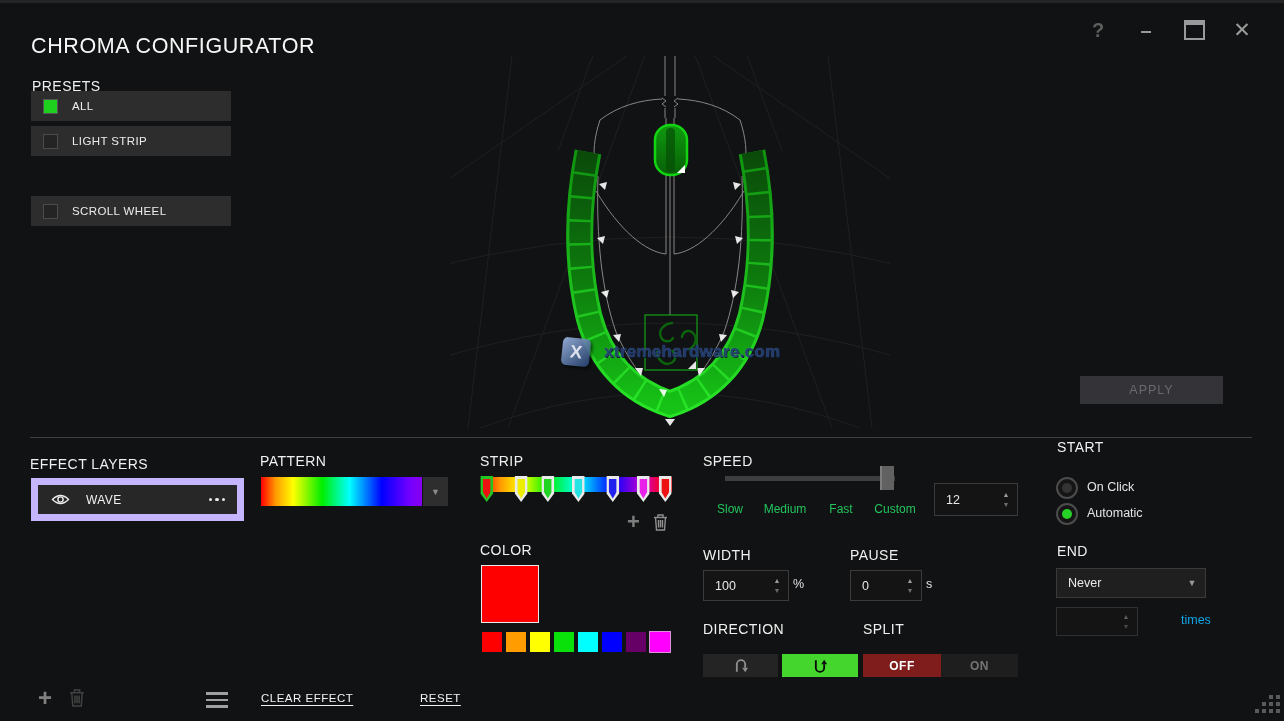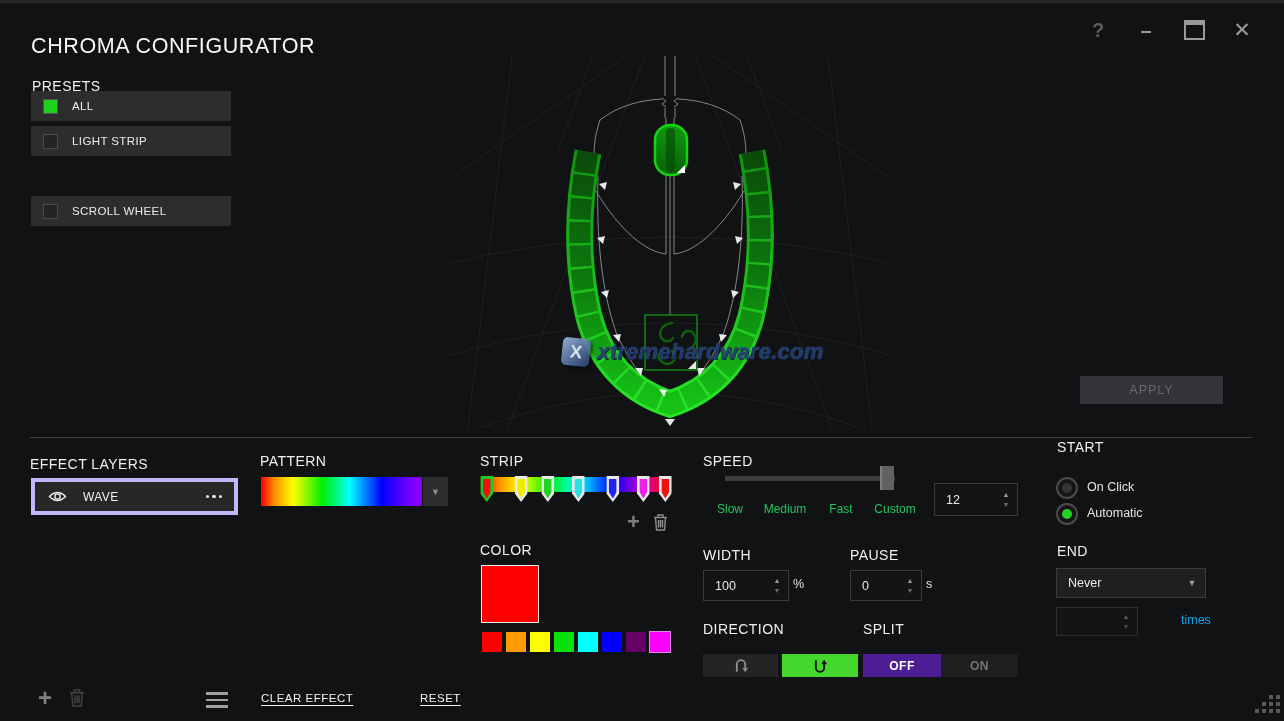--- a/index.html
+++ b/index.html
@@ -23,29 +23,29 @@
   .cbox{width:13px;height:13px;margin-left:12px;border:1px solid #4b4b4b;background:#242424;}
   .cbox.on{background:#1fd11f;border-color:#565656;}
   .preset-row span.t{margin-left:14px;font-size:11.5px;color:#ececec;letter-spacing:.4px;}
   
   .stage{position:absolute;left:450px;top:56px;width:440px;height:372px;}
   .wm{position:absolute;left:112px;top:282px;display:flex;align-items:center;opacity:.92;}
   .wm-x{width:28px;height:28px;background:linear-gradient(135deg,#9cb6e2,#3a5globe 60%,#24406e);
         background:linear-gradient(135deg,#9cb6e2,#24406e);border-radius:5px;transform:rotate(6deg);
         display:flex;align-items:center;justify-content:center;color:#eef3ff;font-weight:bold;font-size:18px;
         box-shadow:2px 2px 3px rgba(0,0,0,.6);}
-  .wm-t{margin-left:7px;font-size:22px;font-weight:bold;color:#223d6f;letter-spacing:.3px;
-        text-shadow:0 0 1px #5a7ab8,1px 1px 0 #09152e;font-style:italic;}
+  .wm-t{margin-left:14px;font-size:17px;font-weight:bold;color:#223d6f;letter-spacing:.3px;
+        text-shadow:0 0 1px #5a7ab8,1px 1px 0 #09152e;}
   
   .apply{position:absolute;left:1080px;top:376px;width:143px;height:28px;background:#333338;border:none;
          color:#686a6f;font-size:12.5px;letter-spacing:1px;font-family:inherit;cursor:default;}
   .divider{position:absolute;left:30px;top:437px;width:1222px;height:1px;background:#3f3f3f;}
   
   .layer{position:absolute;left:31px;top:478px;width:199px;height:29px;background:#272727;
-         border:4px solid #c4b5fd;display:flex;align-items:center;cursor:pointer;}
+         border:7px solid #c4b5fd;display:flex;align-items:center;cursor:pointer;}
   .layer .nm{margin-left:16px;font-size:12px;color:#f2f2f2;letter-spacing:.4px;flex:1;}
   .eye{margin-left:13px;display:flex;}
   .dots{margin-right:12px;display:flex;gap:3px;}
   .dots i{width:3.5px;height:3.5px;background:#e8e8e8;border-radius:50%;}
   
   .patbar{position:absolute;left:261px;top:477px;width:161px;height:29px;cursor:pointer;
      background:linear-gradient(to right,#ff0000 0%,#ff9900 9%,#ffff00 20%,#00ee00 38%,#00ffff 55%,#0000ff 75%,#7700ff 93%,#8800ee 100%);}
   .patdd{position:absolute;left:423px;top:477px;width:25px;height:29px;background:#2e2e2e;display:flex;
          align-items:center;justify-content:center;color:#8d8d8d;font-size:9px;cursor:pointer;}
   
@@ -73,21 +73,21 @@
   .spin{position:absolute;background:#141414;border:1px solid #3b3b3b;display:flex;align-items:center;}
   .spin .val{flex:1;padding-left:11px;font-size:12.5px;color:#e8e8e8;}
   .arrows{width:22px;display:flex;flex-direction:column;align-items:center;gap:3px;}
   .arr{font-size:7px;line-height:1;color:#9c9c9c;cursor:pointer;}
   .arr.dn{color:#6b6b6b;}
   .unit{position:absolute;font-size:12.5px;color:#e0e0e0;}
   
   .segbtn{position:absolute;top:654px;height:23px;display:flex;align-items:center;justify-content:center;cursor:pointer;}
   .dir1{left:703px;width:75px;background:#242424;}
   .dir2{left:782px;width:76px;background:#44d62c;}
-  .splitoff{left:863px;width:78px;background:#4c1d95;color:#fff;font-size:12px;font-weight:bold;letter-spacing:.5px;}
+  .splitoff{left:863px;width:78px;background:#7f1d1d;color:#fff;font-size:12px;font-weight:bold;letter-spacing:.5px;}
   .spliton{left:941px;width:77px;background:#1e1e1e;color:#757575;font-size:12px;font-weight:bold;letter-spacing:.5px;}
   
   .radio{position:absolute;left:1056px;width:18px;height:18px;border-radius:50%;border:2px solid #4c4c4c;
          background:#151515;cursor:pointer;}
   .radio i{position:absolute;left:4px;top:4px;width:10px;height:10px;border-radius:50%;background:#343434;}
   .radio.sel i{background:#27d227;}
   .radlbl{position:absolute;left:1087px;font-size:12.5px;color:#e4e4e4;}
   .dd{position:absolute;left:1056px;top:568px;width:148px;height:28px;background:#1f1f1f;border:1px solid #3a3a3a;
       display:flex;align-items:center;cursor:pointer;}
   .dd .val{flex:1;padding-left:11px;font-size:12.5px;color:#eaeaea;}

